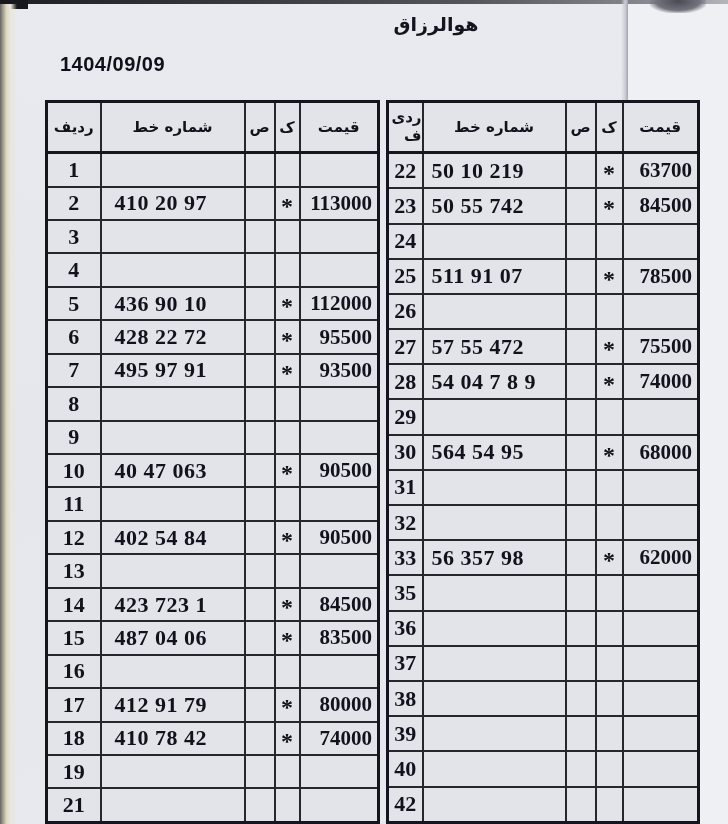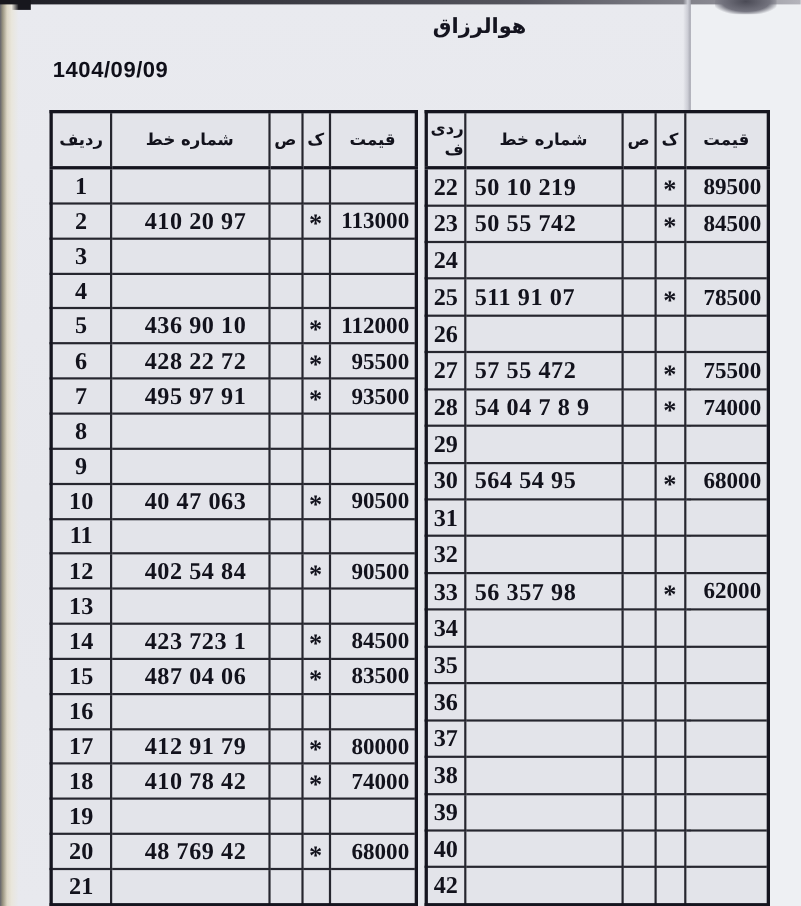--- a/index.html
+++ b/index.html
@@ -22,21 +22,21 @@
   .left-edge { position:absolute; top:4px; left:0; width:17px; height:820px;
     background:linear-gradient(90deg,#63636b 0%,#97927f 14%,#ddd7c6 38%,#e9e6dc 62%,rgba(233,234,239,0) 100%); }
   .right-edge { position:absolute; top:0; right:0; width:7px; height:824px;
     background:linear-gradient(90deg,rgba(0,0,0,0) 0%,#cccdd5 60%,#a2a3ad 100%); }
 
   .title {
     position:absolute; top:13px; left:72px; width:728px; text-align:center;
     font-size:19px; font-weight:bold; color:#14141f; letter-spacing:.5px;
   }
   .date {
-    position:absolute; top:53px; left:48px;
+    position:absolute; top:53px; left:60px;
     font-family:"Liberation Sans", sans-serif;
     font-size:20px; font-weight:bold; color:#0f0f19; letter-spacing:.5px;
   }
 
   .tables { position:absolute; top:100px; left:45px; display:flex; gap:6px; }
 
   table { border-collapse:collapse; table-layout:fixed; height:724px;
     border:3px solid #15151f; }
   .t-left  { width:332px; }
   .t-right { width:311px; }
@@ -45,21 +45,21 @@
     padding:0; color:#12121c; overflow:hidden; white-space:nowrap;
   }
   thead th {
     height:48px; font-size:15px; font-weight:bold;
     font-family:"DejaVu Sans", sans-serif;
     border-bottom:3px solid #15151f; text-align:center;
   }
   .hdr-2line div { line-height:1.25;margin-left:25px; }
 
   .c-no    { text-align:center; font-family:"Liberation Serif", serif; font-size:22px; font-weight:bold; }
-  .c-line  { text-align:left; padding-left:30px; font-family:"Liberation Serif", serif; font-size:22px; font-weight:bold; letter-spacing:.5px; }
+  .c-line  { text-align:left; padding-left:13px; font-family:"Liberation Serif", serif; font-size:22px; font-weight:bold; letter-spacing:.5px; }
   .t-right .c-line { padding-left:8px; }
   .c-s     { }
   .c-k     { text-align:center; }
   .c-k .star { font-family:"Liberation Serif", serif; font-size:24px; font-weight:bold; position:relative; top:5px; display:inline-block; line-height:0; }
   .c-price { text-align:right; padding-right:5px; font-family:"Liberation Serif", serif; font-size:21px; font-weight:bold; }
 </style>
 </head>
 <body>
 
 <div class="paper">
@@ -217,27 +217,20 @@
             <td class="c-s"></td>
             <td class="c-k"><span class="star">*</span></td>
             <td class="c-price">74000</td>
           </tr>
           <tr>
             <td class="c-no">19</td>
             <td class="c-line"></td>
             <td class="c-s"></td>
             <td class="c-k"></td>
             <td class="c-price"></td>
-          </tr>
-          <tr>
-            <td class="c-no">20</td>
-            <td class="c-line">48 769 42</td>
-            <td class="c-s"></td>
-            <td class="c-k"><span class="star">*</span></td>
-            <td class="c-price">68000</td>
           </tr>
           <tr>
             <td class="c-no">21</td>
             <td class="c-line"></td>
             <td class="c-s"></td>
             <td class="c-k"></td>
             <td class="c-price"></td>
           </tr>
         </tbody>
     </table>
@@ -261,21 +254,21 @@
           <th dir="rtl">ک</th>
           <th dir="rtl">قیمت</th>
         </tr>
       </thead>
       <tbody>
           <tr>
             <td class="c-no">22</td>
             <td class="c-line">50 10 219</td>
             <td class="c-s"></td>
             <td class="c-k"><span class="star">*</span></td>
-            <td class="c-price">89500</td>
+            <td class="c-price">63700</td>
           </tr>
           <tr>
             <td class="c-no">23</td>
             <td class="c-line">50 55 742</td>
             <td class="c-s"></td>
             <td class="c-k"><span class="star">*</span></td>
             <td class="c-price">84500</td>
           </tr>
           <tr>
             <td class="c-no">24</td>
@@ -341,27 +334,20 @@
             <td class="c-price"></td>
           </tr>
           <tr>
             <td class="c-no">33</td>
             <td class="c-line">56 357 98</td>
             <td class="c-s"></td>
             <td class="c-k"><span class="star">*</span></td>
             <td class="c-price">62000</td>
           </tr>
           <tr>
-            <td class="c-no">34</td>
-            <td class="c-line"></td>
-            <td class="c-s"></td>
-            <td class="c-k"></td>
-            <td class="c-price"></td>
-          </tr>
-          <tr>
             <td class="c-no">35</td>
             <td class="c-line"></td>
             <td class="c-s"></td>
             <td class="c-k"></td>
             <td class="c-price"></td>
           </tr>
           <tr>
             <td class="c-no">36</td>
             <td class="c-line"></td>
             <td class="c-s"></td>

